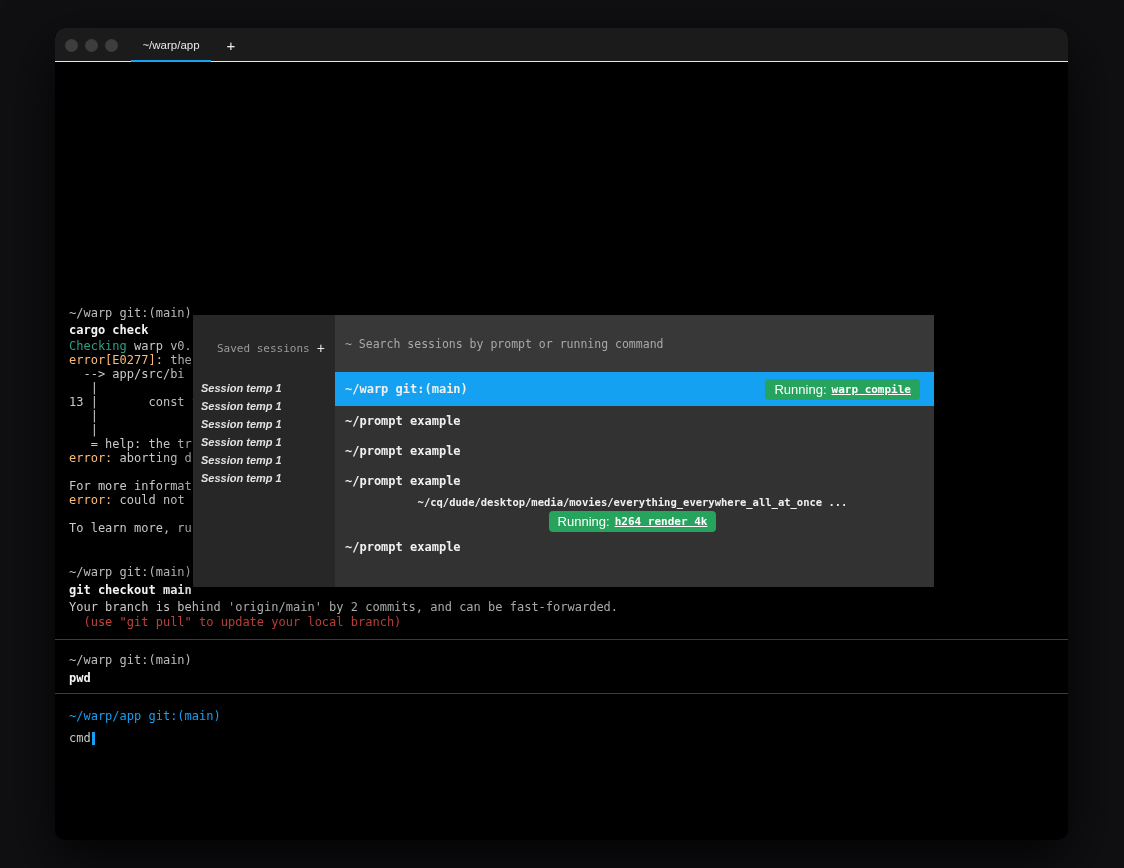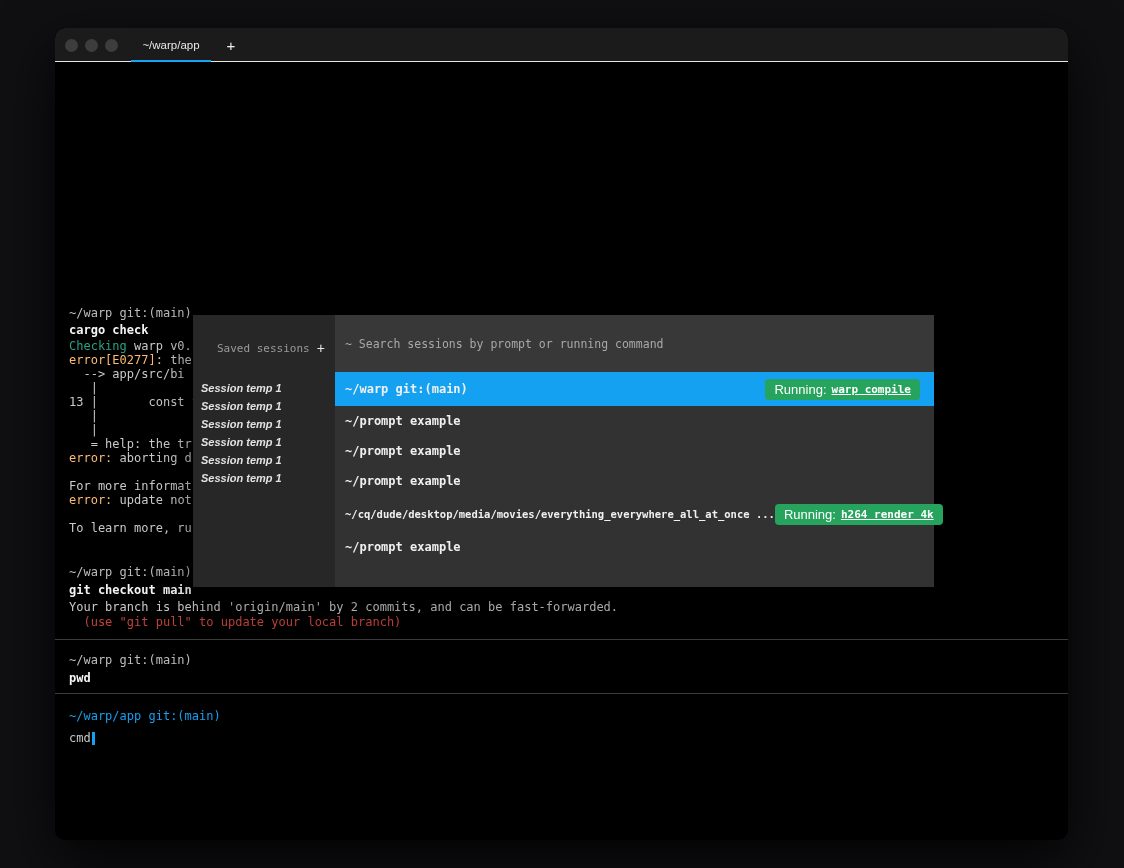--- a/index.html
+++ b/index.html
@@ -42,21 +42,21 @@
   .saved-panel{width:142px;background:#272727;flex-shrink:0;}
   .saved-header{display:flex;align-items:center;justify-content:space-between;padding:26px 10px 0 24px;}
   .saved-title{font-size:11px;color:#9a9a9a;}
   .add-session{background:none;border:none;color:#e8e8e8;font-size:14px;line-height:14px;padding:0;cursor:pointer;font-family:"Liberation Sans",sans-serif;}
   .session-list{margin-top:24px;font-style:italic;}
   .session-item{height:18px;line-height:18px;padding-left:8px;font-family:"Liberation Sans","DejaVu Sans",sans-serif;font-size:11px;font-weight:700;color:#e2e2e2;cursor:pointer;}
   .search-panel{flex:1;background:#323232;display:flex;flex-direction:column;}
   .search-bar{height:57px;background:#383838;display:flex;align-items:center;padding-left:10px;font-size:11.5px;color:#a8a8a8;}
   .result-row{display:flex;align-items:center;justify-content:space-between;height:30px;padding:0 14px 0 10px;cursor:pointer;}
   .result-row.selected{height:34px;background:#14a1f1;}
-  .result-row.tall{height:36px;}
+  .result-row.tall{height:36px;flex-direction:column;}
   .result-label{font-size:12px;font-weight:700;color:#f0f0f0;white-space:pre;}
   .result-label.small{font-size:10.5px;}
   .badge{display:inline-flex;align-items:center;gap:5px;background:#26a35d;border-radius:4px;padding:3px 9px;flex-shrink:0;}
   .badge .b-prefix{font-family:"Liberation Sans","DejaVu Sans",sans-serif;font-size:13px;color:#fff;}
   .badge .b-cmd{font-size:11px;font-weight:700;color:#fff;text-decoration:underline;}
 </style>
 </head>
 <body>
 
 <div class="window">
@@ -83,21 +83,21 @@
           <div class="t-line"><span class="s-red">error[E0277]</span><span class="s-fg">: the</span></div>
           <div class="t-line"><span class="s-fg">  --&gt; app/src/bi</span></div>
           <div class="t-line"><span class="s-fg">   |</span></div>
           <div class="t-line"><span class="s-fg">13 |       const fl</span></div>
           <div class="t-line"><span class="s-fg">   |</span></div>
           <div class="t-line"><span class="s-fg">   |</span></div>
           <div class="t-line"><span class="s-fg">   = help: the tr</span></div>
           <div class="t-line"><span class="s-red">error:</span><span class="s-fg"> aborting d</span></div>
           <div class="t-line">&nbsp;</div>
           <div class="t-line"><span class="s-fg">For more informat</span></div>
-          <div class="t-line"><span class="s-red">error:</span><span class="s-fg"> update not</span></div>
+          <div class="t-line"><span class="s-red">error:</span><span class="s-fg"> could not</span></div>
           <div class="t-line">&nbsp;</div>
           <div class="t-line"><span class="s-fg">To learn more, ru</span></div>
         </div>
         <div class="block">
           <div class="t-line"><span class="s-dim">~/warp git:(main)</span></div>
           <div class="t-line cmd-line"><span class="s-cmd">git checkout main</span></div>
           <div class="t-line"><span class="s-fg">Your branch is behind 'origin/main' by 2 commits, and can be fast-forwarded.</span></div>
           <div class="t-line"><span class="s-red2">  (use "git pull" to update your local branch)</span></div>
         </div>
         <div class="divider"></div>

